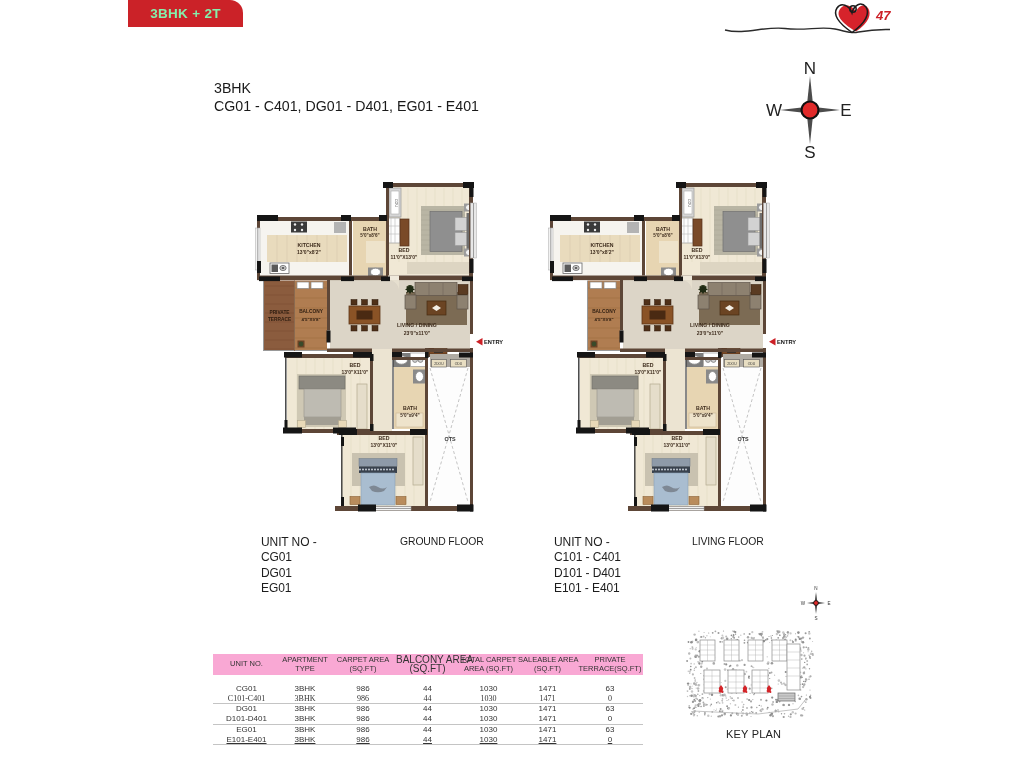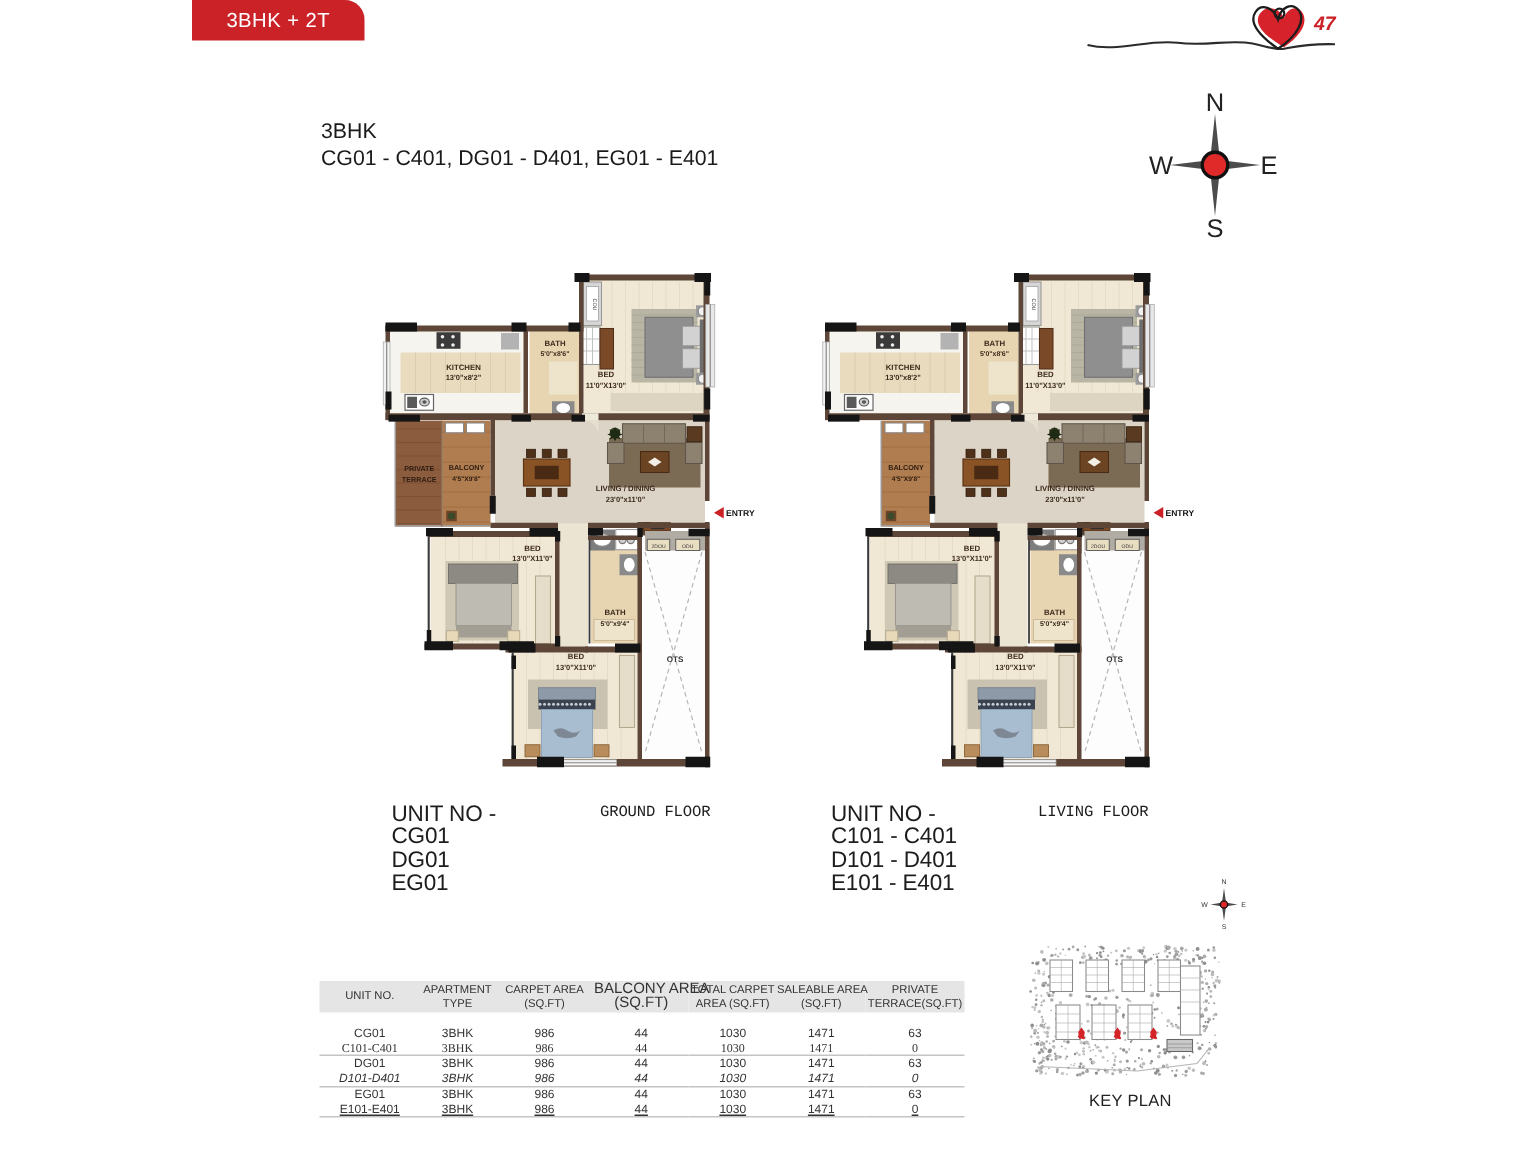--- a/index.html
+++ b/index.html
@@ -1,21 +1,21 @@
 <!DOCTYPE html>
 <html><head><meta charset="utf-8">
 <style>
 html,body{margin:0;padding:0;}
 body{width:1024px;height:768px;background:#ffffff;font-family:"Liberation Sans",sans-serif;position:relative;overflow:hidden;}
 .abs{position:absolute;}
 #ribbon{left:128px;top:0;width:115px;height:27px;background:#cb2228;border-radius:0 13px 0 0;
- color:#ffffff;font-weight:normal;font-size:13.5px;text-align:center;line-height:27px;letter-spacing:0.3px;}
+ color:#86efac;font-weight:bold;font-size:13.5px;text-align:center;line-height:27px;letter-spacing:0.3px;}
 #head1{left:214px;top:80px;font-size:14.2px;color:#1a1a1a;line-height:17.5px;}
-.unitcol{font-size:15px;color:#1d1d1d;line-height:15.4px;letter-spacing:-0.1px;}
-.floorlbl{font-size:10.4px;color:#1d1d1d;letter-spacing:-0.1px;font-family:Liberation Mono, monospace;}
+.unitcol{font-size:12px;color:#1d1d1d;line-height:15.4px;letter-spacing:-0.1px;}
+.floorlbl{font-size:10.4px;color:#1d1d1d;letter-spacing:-0.1px;}
 table.area{border-collapse:collapse;table-layout:fixed;font-size:8px;color:#333;}
 table.area td{text-align:center;padding:0;vertical-align:middle;}
 #keylbl{font-size:11px;color:#222;letter-spacing:0.2px;}
 </style></head>
 <body>
 
 <div id="ribbon" class="abs">3BHK + 2T</div>
 <div id="head1" class="abs">3BHK<br>CG01 - C401, DG01 - D401, EG01 - E401</div>
 <svg class="abs" style="left:0;top:0" width="1024" height="768" viewBox="0 0 1024 768">
 <path d="M725,30 C745,35 765,26 785,28.5 C805,31 820,26 835,29 C845,31 850,33.5 856,32.5 C864,31 872,29 890,29.5" stroke="#2b2b2b" stroke-width="1.4" fill="none"></path>
@@ -1150,21 +1150,21 @@
 <text x="816" y="619.61" font-size="4.6" fill="#333" text-anchor="middle">S</text>
 <text x="803" y="604.61" font-size="4.6" fill="#333" text-anchor="middle">W</text>
 <text x="829" y="604.61" font-size="4.6" fill="#333" text-anchor="middle">E</text>
 </svg>
 <div class="abs unitcol" style="left:261px;top:535px">UNIT NO -<br>CG01<br>DG01<br>EG01</div>
 <div class="abs unitcol" style="left:554px;top:535px">UNIT NO -<br>C101 - C401<br>D101 - D401<br>E101 - E401</div>
 <div class="abs floorlbl" style="left:400px;top:536px">GROUND FLOOR</div>
 <div class="abs floorlbl" style="left:692px;top:536px">LIVING FLOOR</div>
 <table class="area abs" style="left:213px;top:654px;width:430px">
     <tbody>
-      <tr style="background:#e5e5e5;height:21px">
+      <tr style="background:#f9a8d4;height:21px">
         <td style="width:67px;font-size:7.5px;line-height:8.5px;white-space:nowrap">UNIT NO.</td>
         <td style="width:50px;font-size:7.5px;line-height:8.5px;white-space:nowrap">APARTMENT<br>TYPE</td>
         <td style="width:66px;font-size:7.5px;line-height:8.5px;white-space:nowrap">CARPET AREA<br>(SQ.FT)</td>
         <td style="width:63px;font-size:10px;line-height:8.5px;white-space:nowrap">BALCONY AREA<br>(SQ.FT)</td>
         <td style="width:59px;font-size:7.5px;line-height:8.5px;white-space:nowrap">TOTAL CARPET<br>AREA (SQ.FT)</td>
         <td style="width:59px;font-size:7.5px;line-height:8.5px;white-space:nowrap">SALEABLE AREA<br>(SQ.FT)</td>
         <td style="width:66px;font-size:7.5px;line-height:8.5px;white-space:nowrap">PRIVATE<br>TERRACE(SQ.FT)</td>
       </tr>
       <tr style="height:8px">
         <td colspan="7"></td>
@@ -1189,21 +1189,21 @@
       </tr>
       <tr style="height:10.3px;">
         <td>DG01</td>
         <td>3BHK</td>
         <td>986</td>
         <td>44</td>
         <td>1030</td>
         <td>1471</td>
         <td>63</td>
       </tr>
-      <tr style="height:10.3px;border-bottom:0.8px solid #c4c4c4;font-style:italic;">
+      <tr style="height:10.3px;border-bottom:0.8px solid #c4c4c4;">
         <td>D101-D401</td>
         <td>3BHK</td>
         <td>986</td>
         <td>44</td>
         <td>1030</td>
         <td>1471</td>
         <td>0</td>
       </tr>
       <tr style="height:10.3px;">
         <td>EG01</td>

